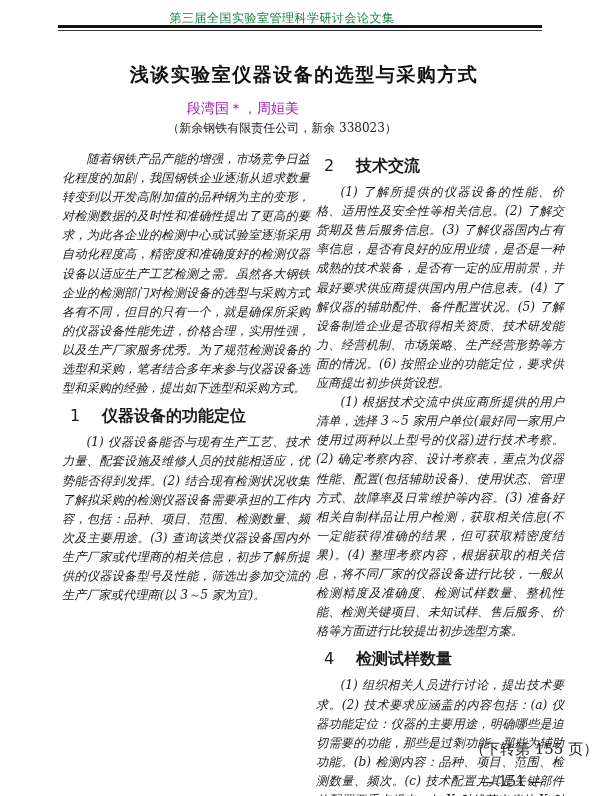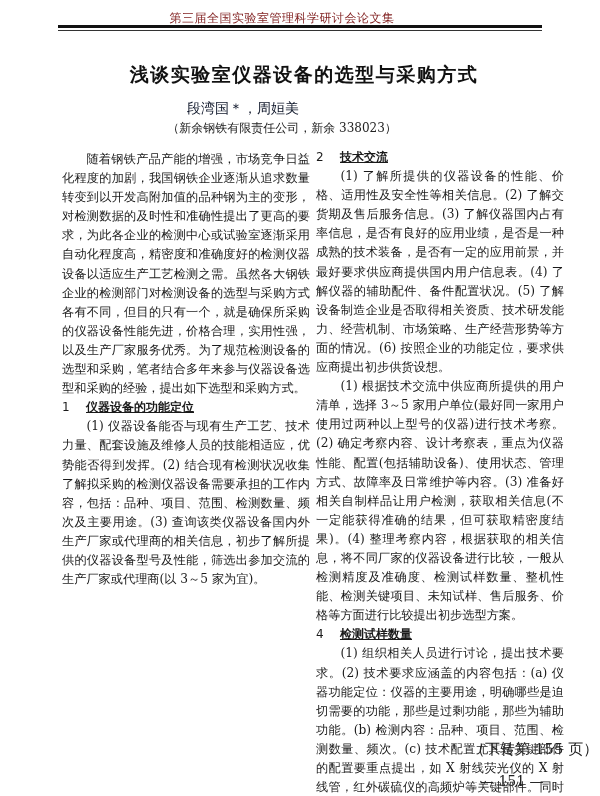--- a/index.html
+++ b/index.html
@@ -2,52 +2,51 @@
 <html><head>
 <meta charset="utf-8">
 <style>
   html, body { margin: 0; padding: 0; background: #ffffff; }
   body {
     width: 600px; height: 796px; position: relative; overflow: hidden;
     font-family: "DejaVu Serif", "Liberation Serif", serif; color: #111;
   }
   .running-head {
     position: absolute; top: 10px; left: 0; width: 564px; text-align: center;
-    font-size: 12px; letter-spacing: 0.5px; color: #7f1d1d;
+    font-size: 12px; letter-spacing: 0.5px; color: #15803d;
   }
   .rule-thick {
     position: absolute; top: 25px; left: 58px; width: 484px; height: 3px; background: #111;
   }
   .rule-thin {
     position: absolute; top: 30px; left: 58px; width: 484px; height: 1px; background: #333;
   }
   .title {
     position: absolute; top: 58px; left: 0; width: 600px; text-align: center;
     font-family: "DejaVu Sans", "Liberation Sans", sans-serif;
     font-size: 19px; font-weight: bold; letter-spacing: 1.5px; color: #111;
   }
   .authors {
     position: absolute; top: 100px; left: 0; width: 486px; text-align: center;
-    font-size: 14px; color: #0f172a;
+    font-size: 14px; color: #a21caf;
   }
   .affiliation {
     position: absolute; top: 120px; left: 0; width: 564px; text-align: center;
     font-size: 12px; color: #222;
   }
   .col {
     position: absolute; top: 150px; width: 248px;
     font-size: 12.2px; line-height: 19.1px; text-align: justify; color: #1a1a1a;
   }
   .col-left { left: 62px; }
   .col-right { left: 316px; top: 148px; }
-  .col p { margin: 0; text-indent: 2em; }
+  .col p { margin: 0; text-indent: 2em; font-style: italic; }
   .col h2 {
-    margin: 0; font-size: 12px; font-weight: bold; line-height: 19.1px;
+    margin: 8px; font-size: 16px; font-weight: bold; line-height: 19.1px;
     font-family: "DejaVu Sans", "Liberation Sans", sans-serif;
-    text-decoration: underline;
   }
   .col h2 .num { display: inline-block; width: 2em; font-weight: normal; }
   .continued {
     position: absolute; top: 740px; left: 470px; font-size: 15px; color: #222;
   }
   .page-number {
     position: absolute; top: 773px; left: 480px; font-size: 14px; color: #222;
   }
 </style>
 </head>

